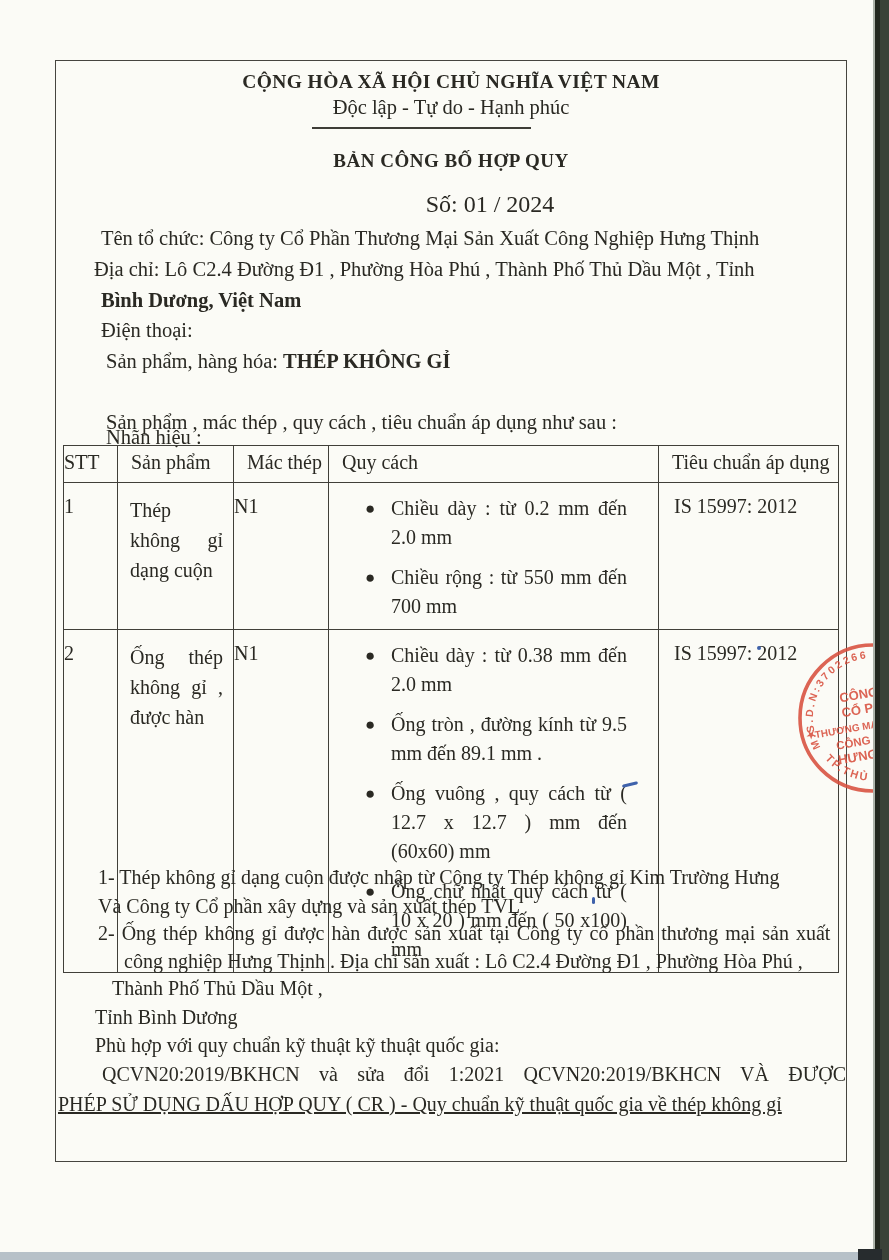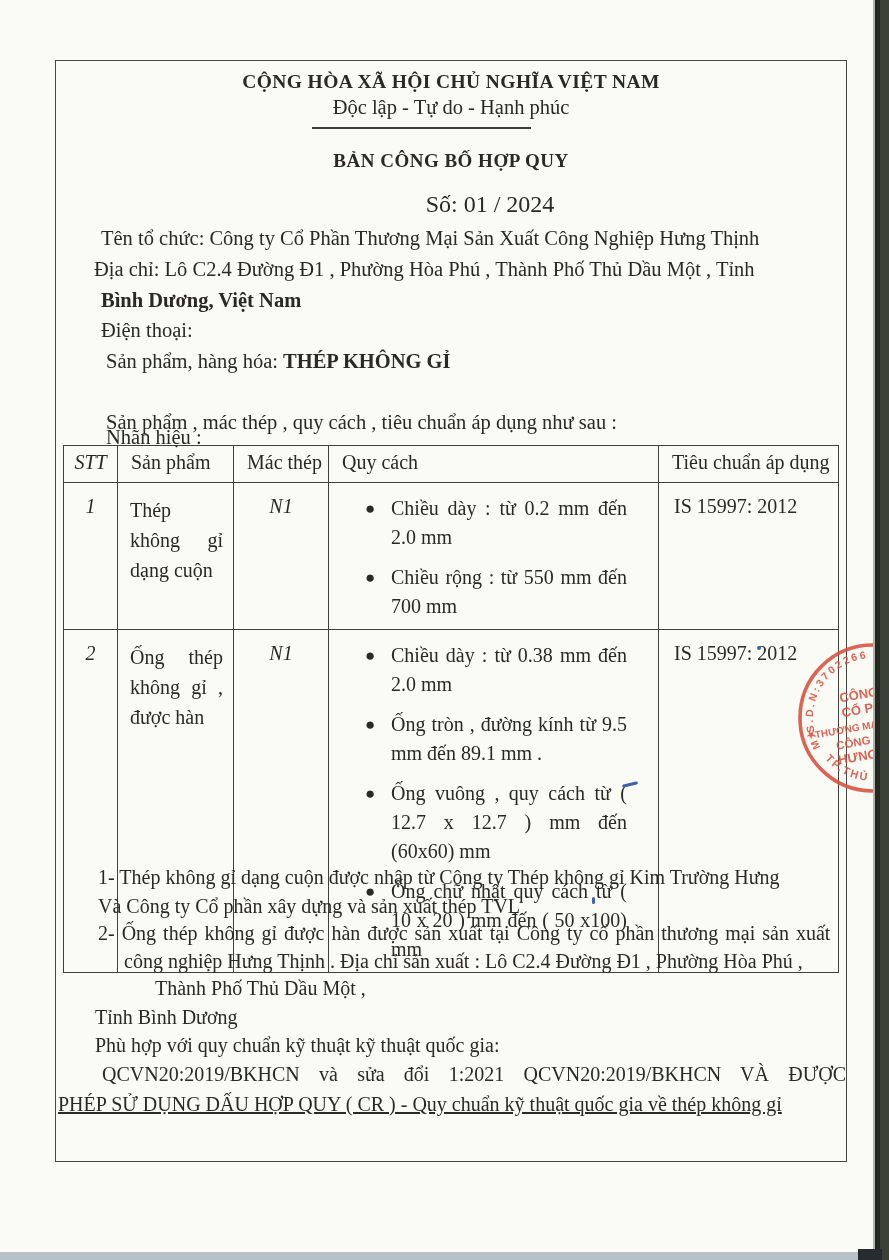--- a/index.html
+++ b/index.html
@@ -37,38 +37,38 @@
   table.spec-table{
     position:absolute;left:63px;top:445px;width:775px;
     border-collapse:collapse;table-layout:fixed;font-size:20px;
   }
   .spec-table th,.spec-table td{
     border:1.7px solid #403f39;vertical-align:top;font-weight:normal;
     text-align:left;padding:0;box-sizing:border-box;
   }
   .spec-table thead tr{height:37px;}
   .spec-table th{padding:5px 8px 0 13px;white-space:nowrap;}
-  .spec-table th.c,.spec-table td.c{text-align:center;padding-left:0;padding-right:0;font-style:italic;}
+  .spec-table th.c,.spec-table td.c{text-align:left;padding-left:0;padding-right:0;}
   tr.row-1{height:99px;}
   tr.row-2{height:235px;}
   td.cell-num{padding-top:12px;}
   td.cell-product{padding:12px 10px 0 12px;text-align:justify;line-height:30px;}
   td.cell-grade{padding-top:12px;}
   td.cell-standard{padding:12px 6px 0 15px;white-space:nowrap;margin-left:23px;}
   .spec{display:flex;margin:11px 0 0 36px;width:262px;line-height:29px;}
   .spec .dot{flex:none;width:26px;font-size:17px;line-height:29px;}
   .spec .txt{text-align:justify;}
   td.cell-specs{padding-bottom:8px;}
   
   .note{font-size:20px;white-space:nowrap;}
   .n1a{left:98px;top:866px;}
   .n1b{left:98px;top:895px;}
   .n2a{left:98px;top:922px;word-spacing:2px;}
   .n2b{left:124px;top:950px;}
-  .n2c{left:112px;top:977px;margin-left:43px;}
+  .n2c{left:112px;top:977px;}
   .n3{left:95px;top:1006px;}
   .n4{left:95px;top:1034px;}
   .n5a{left:102px;top:1063px;width:744px;white-space:normal;
        text-align:justify;text-align-last:justify;}
   .n5b{left:58px;top:1093px;text-decoration:underline;}
   
   .stamp{left:773px;top:618px;width:200px;height:200px;opacity:.88;z-index:5;}
   .stamp text{font-family:"Liberation Sans","DejaVu Sans",sans-serif;font-weight:bold;}
   
   .penmark{background:#3f62ab;border-radius:2px;z-index:4;}

